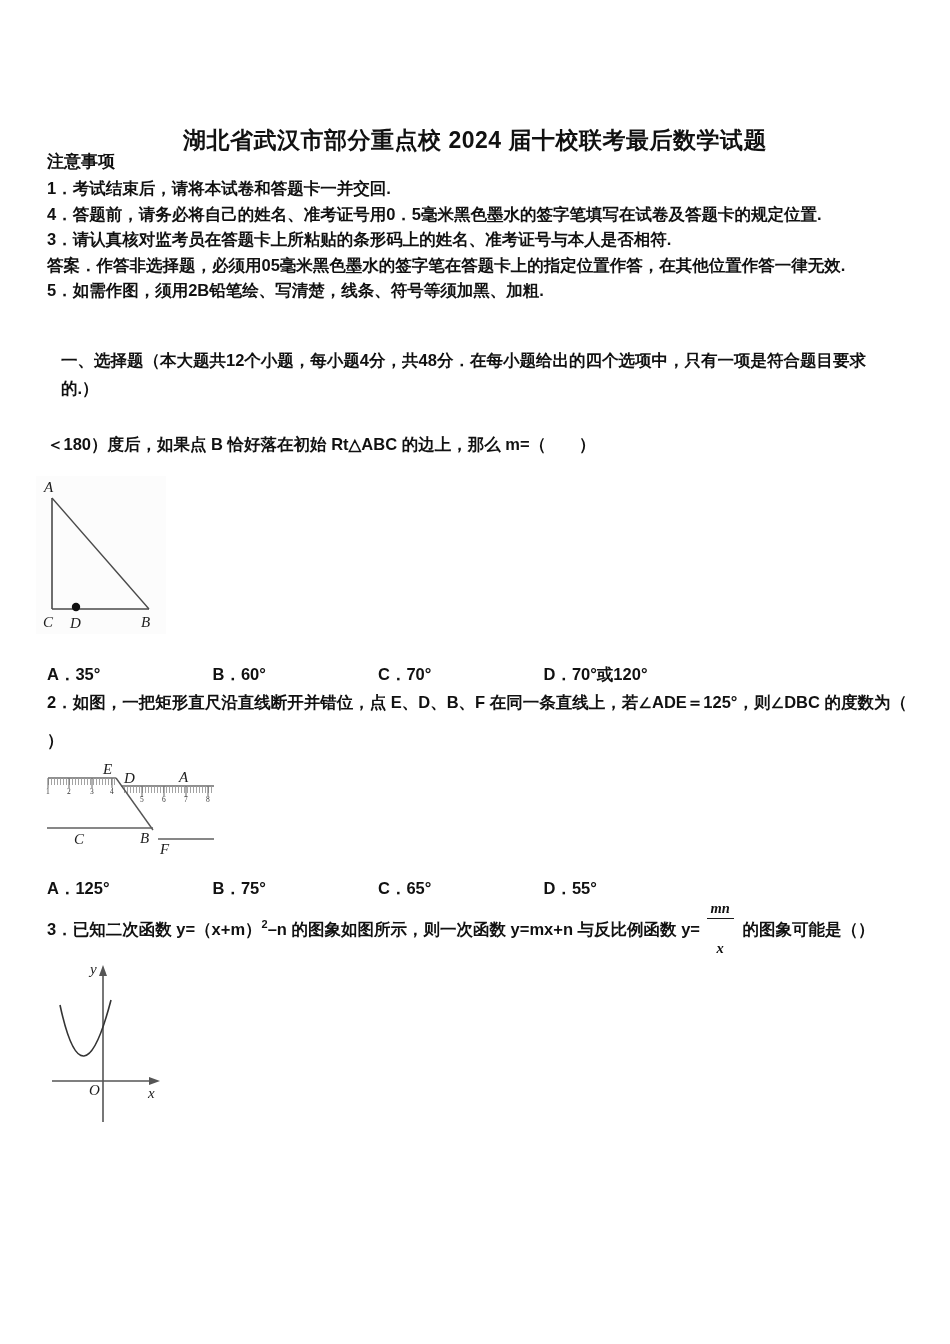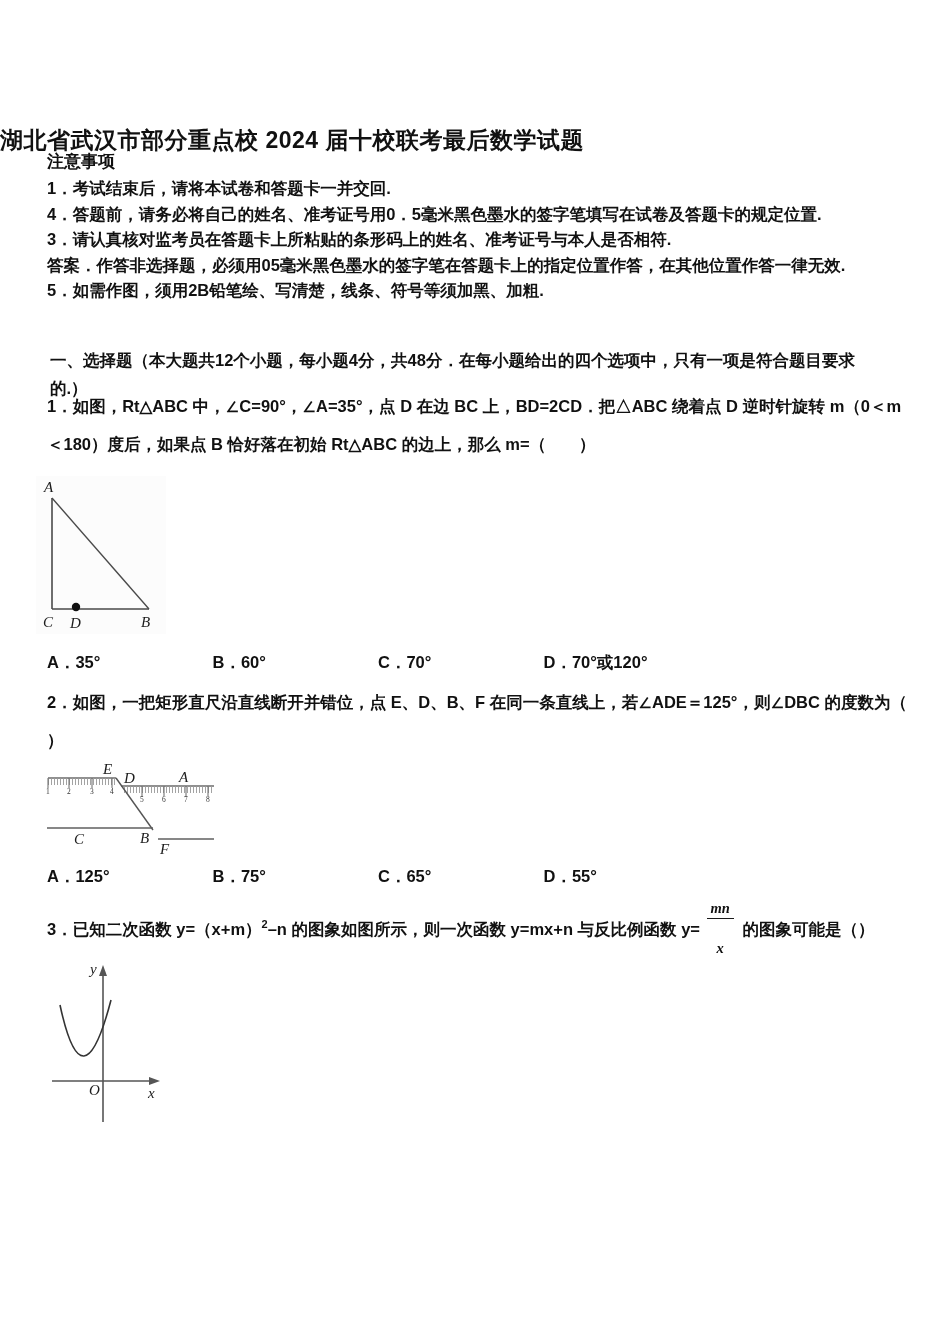--- a/index.html
+++ b/index.html
@@ -1,32 +1,32 @@
 <!DOCTYPE html>
 <html><head>
 <meta charset="utf-8">
 <style>
   html,body{margin:0;padding:0;background:#ffffff;}
   body{width:950px;height:1344px;position:relative;overflow:hidden;
        font-family:"Liberation Sans",sans-serif;color:#111;}
   .page{position:absolute;inset:0;}
-  .title{position:absolute;top:110px;left:0;right:0;text-align:left;
+  .title{position:absolute;top:110px;left:0;right:0;text-align:center;
          font-size:23px;font-weight:800;letter-spacing:.5px;white-space:nowrap;}
   .notice-h{position:absolute;top:150px;left:47px;font-size:17px;font-weight:700;}
   .notice{position:absolute;top:176px;left:47px;width:870px;}
   .nline{font-size:16.5px;font-weight:600;line-height:25.5px;white-space:nowrap;}
-  .section-h{position:absolute;top:346px;left:50px;width:880px;}
+  .section-h{position:absolute;top:346px;left:61px;width:880px;}
   .sline{font-size:16.5px;font-weight:700;line-height:28px;white-space:nowrap;}
   .qline{position:absolute;left:47px;width:890px;font-size:16.5px;font-weight:600;
          line-height:24px;white-space:nowrap;}
   .q1l1{top:394px;} .q1l2{top:432px;}
   .q2l1{top:690px;} .q2l2{top:728px;}
   .opts{position:absolute;left:47px;width:880px;display:flex;font-size:16.5px;font-weight:600;}
   .opts1{top:652px;} .opts2{top:866px;}
-  .opt{width:165.5px;white-space:nowrap;}
+  .opt{width:165.5px;white-space:nowrap;margin-top:12px;}
   .opt:last-child{width:auto;}
   .q3{position:absolute;top:898px;left:47px;width:890px;font-size:16.5px;
       font-weight:600;line-height:52px;white-space:nowrap;}
   .q3 sup{font-size:11px;font-weight:700;}
   .frac{display:inline-flex;flex-direction:column;align-items:center;vertical-align:middle;
         font-family:"Liberation Serif",serif;font-style:italic;font-weight:600;
         font-size:14.5px;line-height:1.15;margin:0 4px 4px 2px;gap:20px;}
   .frac .num{border-bottom:1.4px solid #1a1a1a;padding:0 4px 1px;}
   .frac .den{padding-top:1px;}
   .figsvg{position:absolute;}
@@ -52,21 +52,20 @@
     <div class="nline">3．请认真核对监考员在答题卡上所粘贴的条形码上的姓名、准考证号与本人是否相符.</div>
     <div class="nline">答案．作答非选择题，必须用05毫米黑色墨水的签字笔在答题卡上的指定位置作答，在其他位置作答一律无效.</div>
     <div class="nline">5．如需作图，须用2B铅笔绘、写清楚，线条、符号等须加黑、加粗.</div>
   </div>
 
   <div class="section-h">
     <div class="sline">一、选择题（本大题共12个小题，每小题4分，共48分．在每小题给出的四个选项中，只有一项是符合题目要求</div>
     <div class="sline">的.）</div>
   </div>
 
-  <div class="qline q1l1">1．如图，Rt△ABC 中，∠C=90°，∠A=35°，点 D 在边 BC 上，BD=2CD．把△ABC 绕着点 D 逆时针旋转 m（0＜m</div>
   <div class="qline q1l2">＜180）度后，如果点 B 恰好落在初始 Rt△ABC 的边上，那么 m=（　　）</div>
 
   <svg class="figsvg fig1" width="130" height="158" viewBox="0 0 130 158" xmlns="http://www.w3.org/2000/svg">
     <rect x="0" y="0" width="130" height="158" fill="#fcfcfc"></rect>
     <line x1="16" y1="22" x2="16" y2="133" stroke="#4a4a4a" stroke-width="1.6"></line>
     <line x1="16" y1="133" x2="113" y2="133" stroke="#4a4a4a" stroke-width="1.6"></line>
     <line x1="16" y1="22" x2="113" y2="133" stroke="#4a4a4a" stroke-width="1.4"></line>
     <circle cx="40" cy="131" r="4.2" fill="#111"></circle>
     <text class="figlabel" x="8" y="16">A</text>
     <text class="figlabel" x="7" y="151">C</text>

